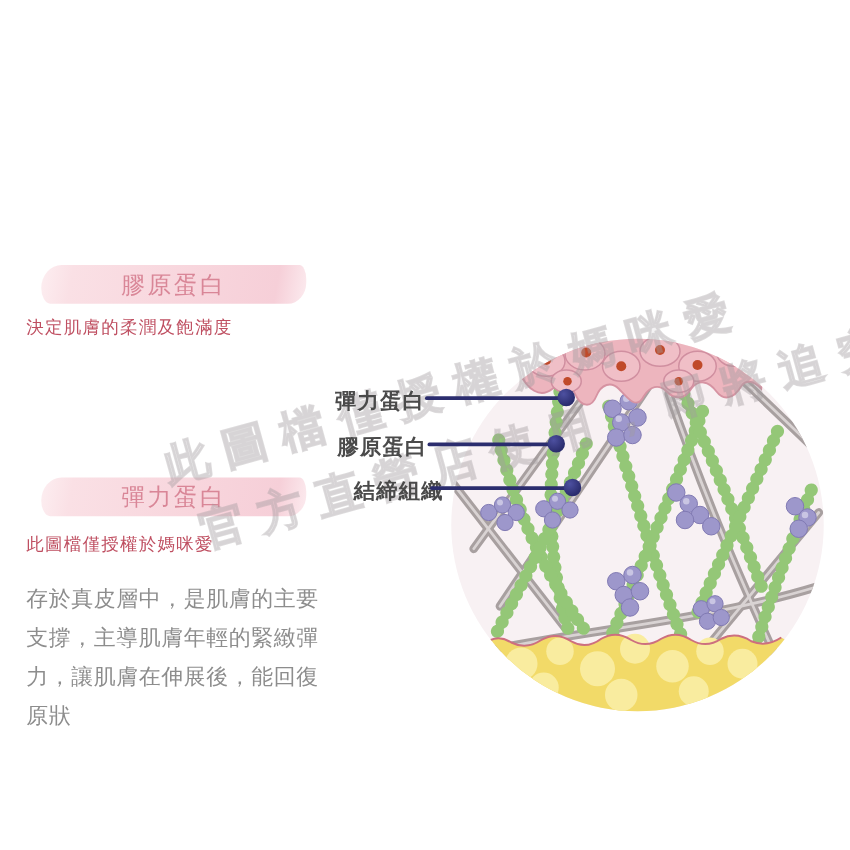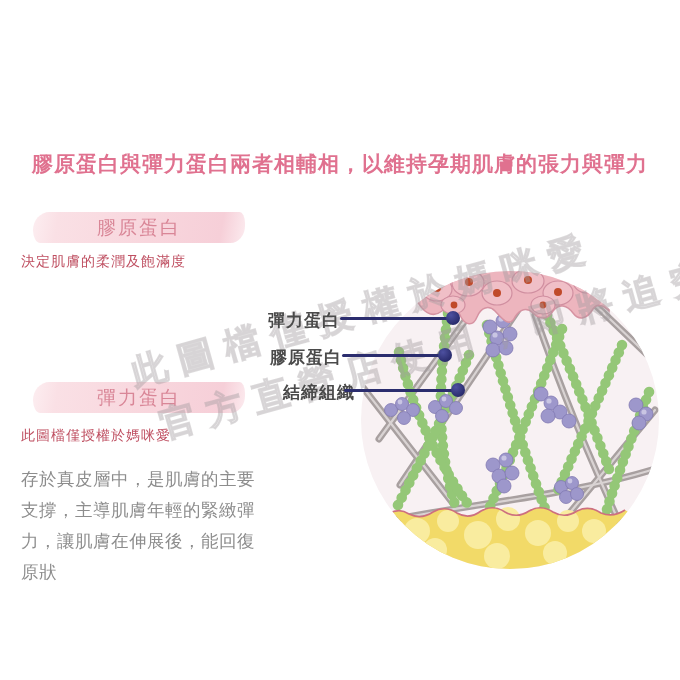--- a/index.html
+++ b/index.html
@@ -61,21 +61,20 @@
     white-space:nowrap;
   }
   .watermark .wm2{margin-left:14px;margin-top:12px;}
 </style>
 </head>
 <body>
 
 <div class="page">
 
 
-  <div class="subtitle">膠原蛋白與彈力蛋白兩者相輔相，以維持孕期肌膚的張力與彈力</div>
 
   <div class="badge badge-1">
     <span class="badge-text">膠原蛋白</span>
   </div>
   <div class="heading heading-1">決定肌膚的柔潤及飽滿度</div>
 
   <div class="badge badge-2">
     <span class="badge-text">彈力蛋白</span>
   </div>
   <div class="heading heading-2">此圖檔僅授權於媽咪愛</div>

